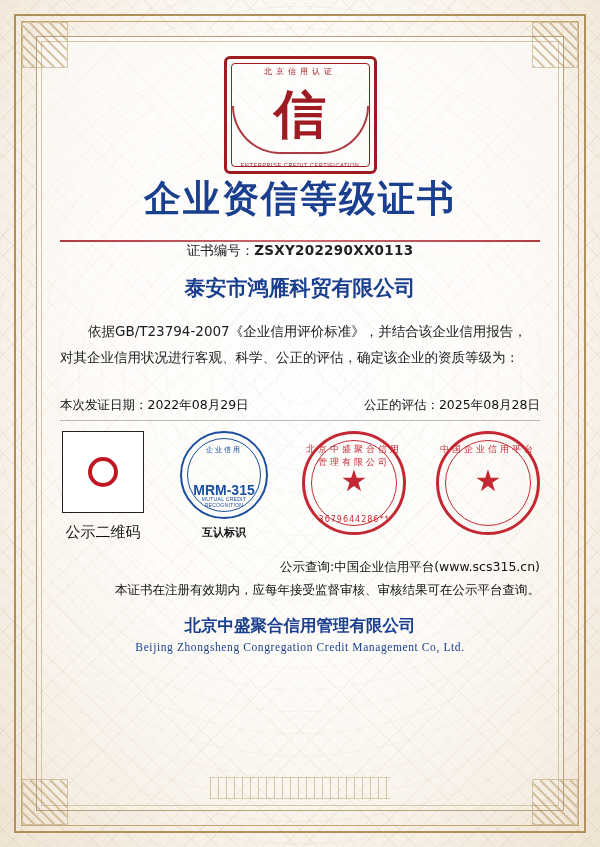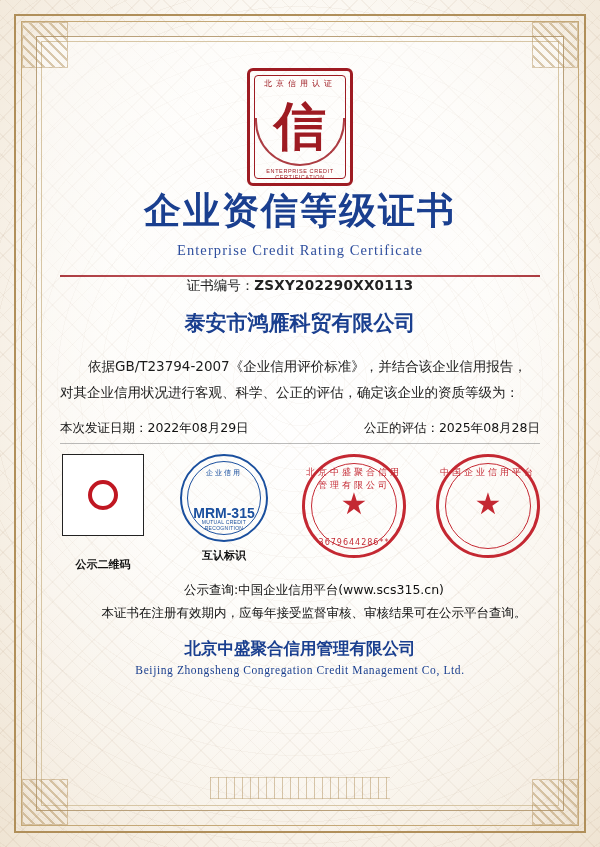--- a/index.html
+++ b/index.html
@@ -65,22 +65,23 @@
   .c-br{right:22px;bottom:22px;}
 
   .content{
     position:absolute;
     left:60px;right:60px;top:52px;
     text-align:center;
   }
 
   
   .emblem{
-    width:106px;height:118px;margin:16px auto 0;
+    width:106px;height:118px;margin:4px auto 0;
     position:relative;
+    padding-left:47px;
   }
   .emblem .ring{
     position:absolute;inset:0;
     border:3px solid #9e1b22;
     border-radius:6px;
     box-sizing:border-box;
   }
   .emblem .ring2{
     position:absolute;inset:7px;
     border:1px solid #9e1b22;
@@ -161,21 +162,21 @@
   .grade{
     margin-top:14px;
     font-size:53px;
     font-weight:bold;
     color:#c01722;
     letter-spacing:3px;
     font-family:"Liberation Serif", serif;
     text-shadow:0 1px 1px rgba(0,0,0,.12);
   }
   .dates{
-    margin-top:14px;
+    margin-top:26px;
     display:flex;justify-content:space-between;align-items:flex-start;
     font-size:12.5px;color:#111;
     font-family:"DejaVu Sans", sans-serif;
   }
   .hr-thin{
     margin-top:6px;height:1px;background:#8e8e8e;opacity:.6;
   }
 
   
   .seals{
@@ -194,21 +195,21 @@
     border:1px solid #222;
     position:relative;
   }
   .qr:after{
     content:"";position:absolute;left:50%;top:50%;
     transform:translate(-50%,-50%);
     width:22px;height:22px;border-radius:50%;
     border:4px solid #c01722;background:#fff;
   }
   .qr-label{
-    margin-top:21px;font-size:11px;font-weight:bold;color:#111;
+    margin-top:10px;font-size:15px;font-weight:normal;color:#111;
     font-family:"DejaVu Sans", sans-serif;
   }
   .mrm-wrap{width:96px;text-align:center;}
   .mrm{
     width:88px;height:88px;border-radius:50%;
     border:2px solid #1a4f9e;margin:0 auto;position:relative;
     box-sizing:border-box;
   }
   .mrm:before{
     content:"";position:absolute;inset:5px;border:1px solid #1a4f9e;border-radius:50%;
@@ -247,21 +248,21 @@
     font-size:9px;color:#c01722;letter-spacing:3px;
     font-family:"DejaVu Sans", sans-serif;
   }
   .seal-red .arc-bot{
     position:absolute;bottom:8px;left:0;right:0;text-align:center;
     font-size:8px;color:#c01722;letter-spacing:1px;
     font-family:"DejaVu Sans", sans-serif;
   }
 
   .notes{
-    margin-top:14px;text-align:center;
+    margin-top:14px;text-align:right;
     font-size:12.5px;line-height:1.85;color:#111;
     font-family:"DejaVu Sans", sans-serif;
     margin-left:28px;
   }
   .issuer-cn{
     margin-top:14px;text-align:center;font-size:16.5px;font-weight:bold;color:#1a3f8f;
     font-family:"DejaVu Sans", sans-serif;
   }
   .issuer-en{
     margin-top:4px;text-align:center;font-size:11.5px;color:#1a3f8f;letter-spacing:.6px;
@@ -294,21 +295,20 @@
     <div class="emblem">
       <div class="ring"></div>
       <div class="ring2"></div>
       <div class="topchars">北京信用认证</div>
       <div class="xin">信</div>
       <div class="wreath"></div>
       <div class="botchars">ENTERPRISE CREDIT CERTIFICATION</div>
     </div>
 
     <div class="title-cn">企业资信等级证书</div>
-    <div class="title-en">Enterprise Credit Rating Certificate</div>
     <div class="rule"></div>
 
     <div class="cert-no">
       <span>证书编号：</span><span class="val">ZSXY202290XX0113</span>
     </div>
 
     <div class="company">泰安市鸿雁科贸有限公司</div>
 
     <div class="para">依据GB/T23794-2007《企业信用评价标准》，并结合该企业信用报告，对其企业信用状况进行客观、科学、公正的评估，确定该企业的资质等级为：</div>
 

